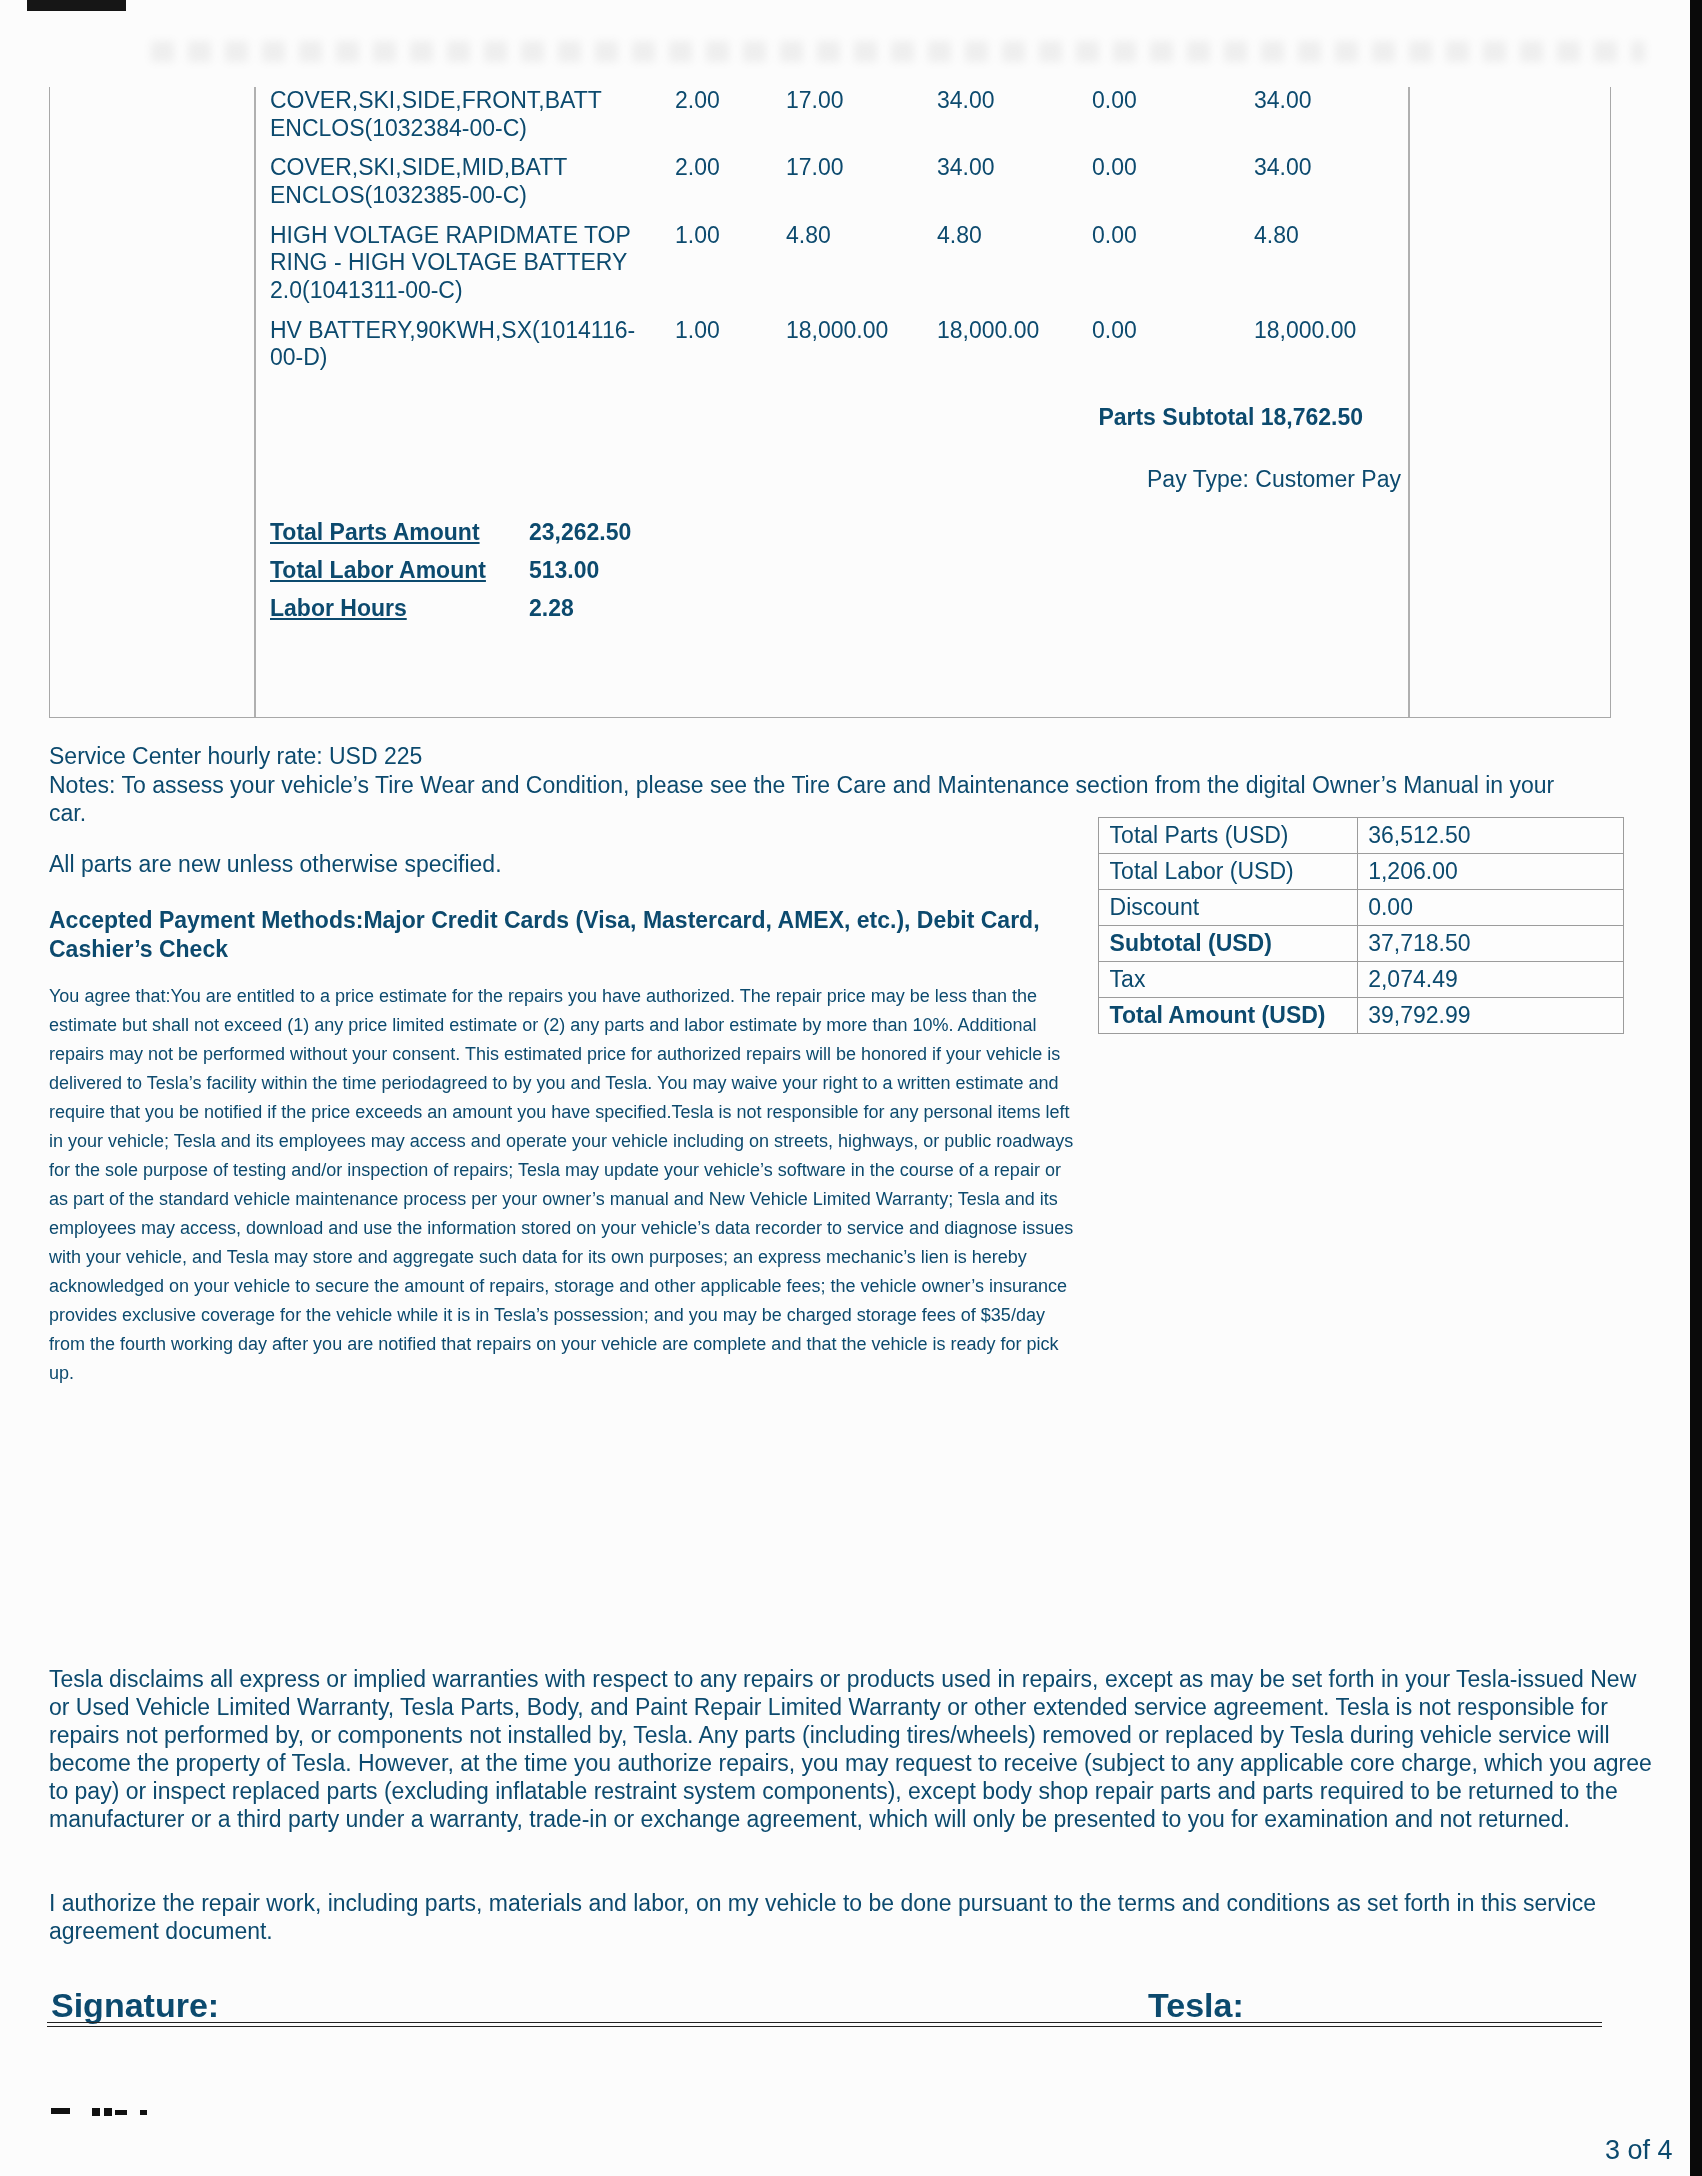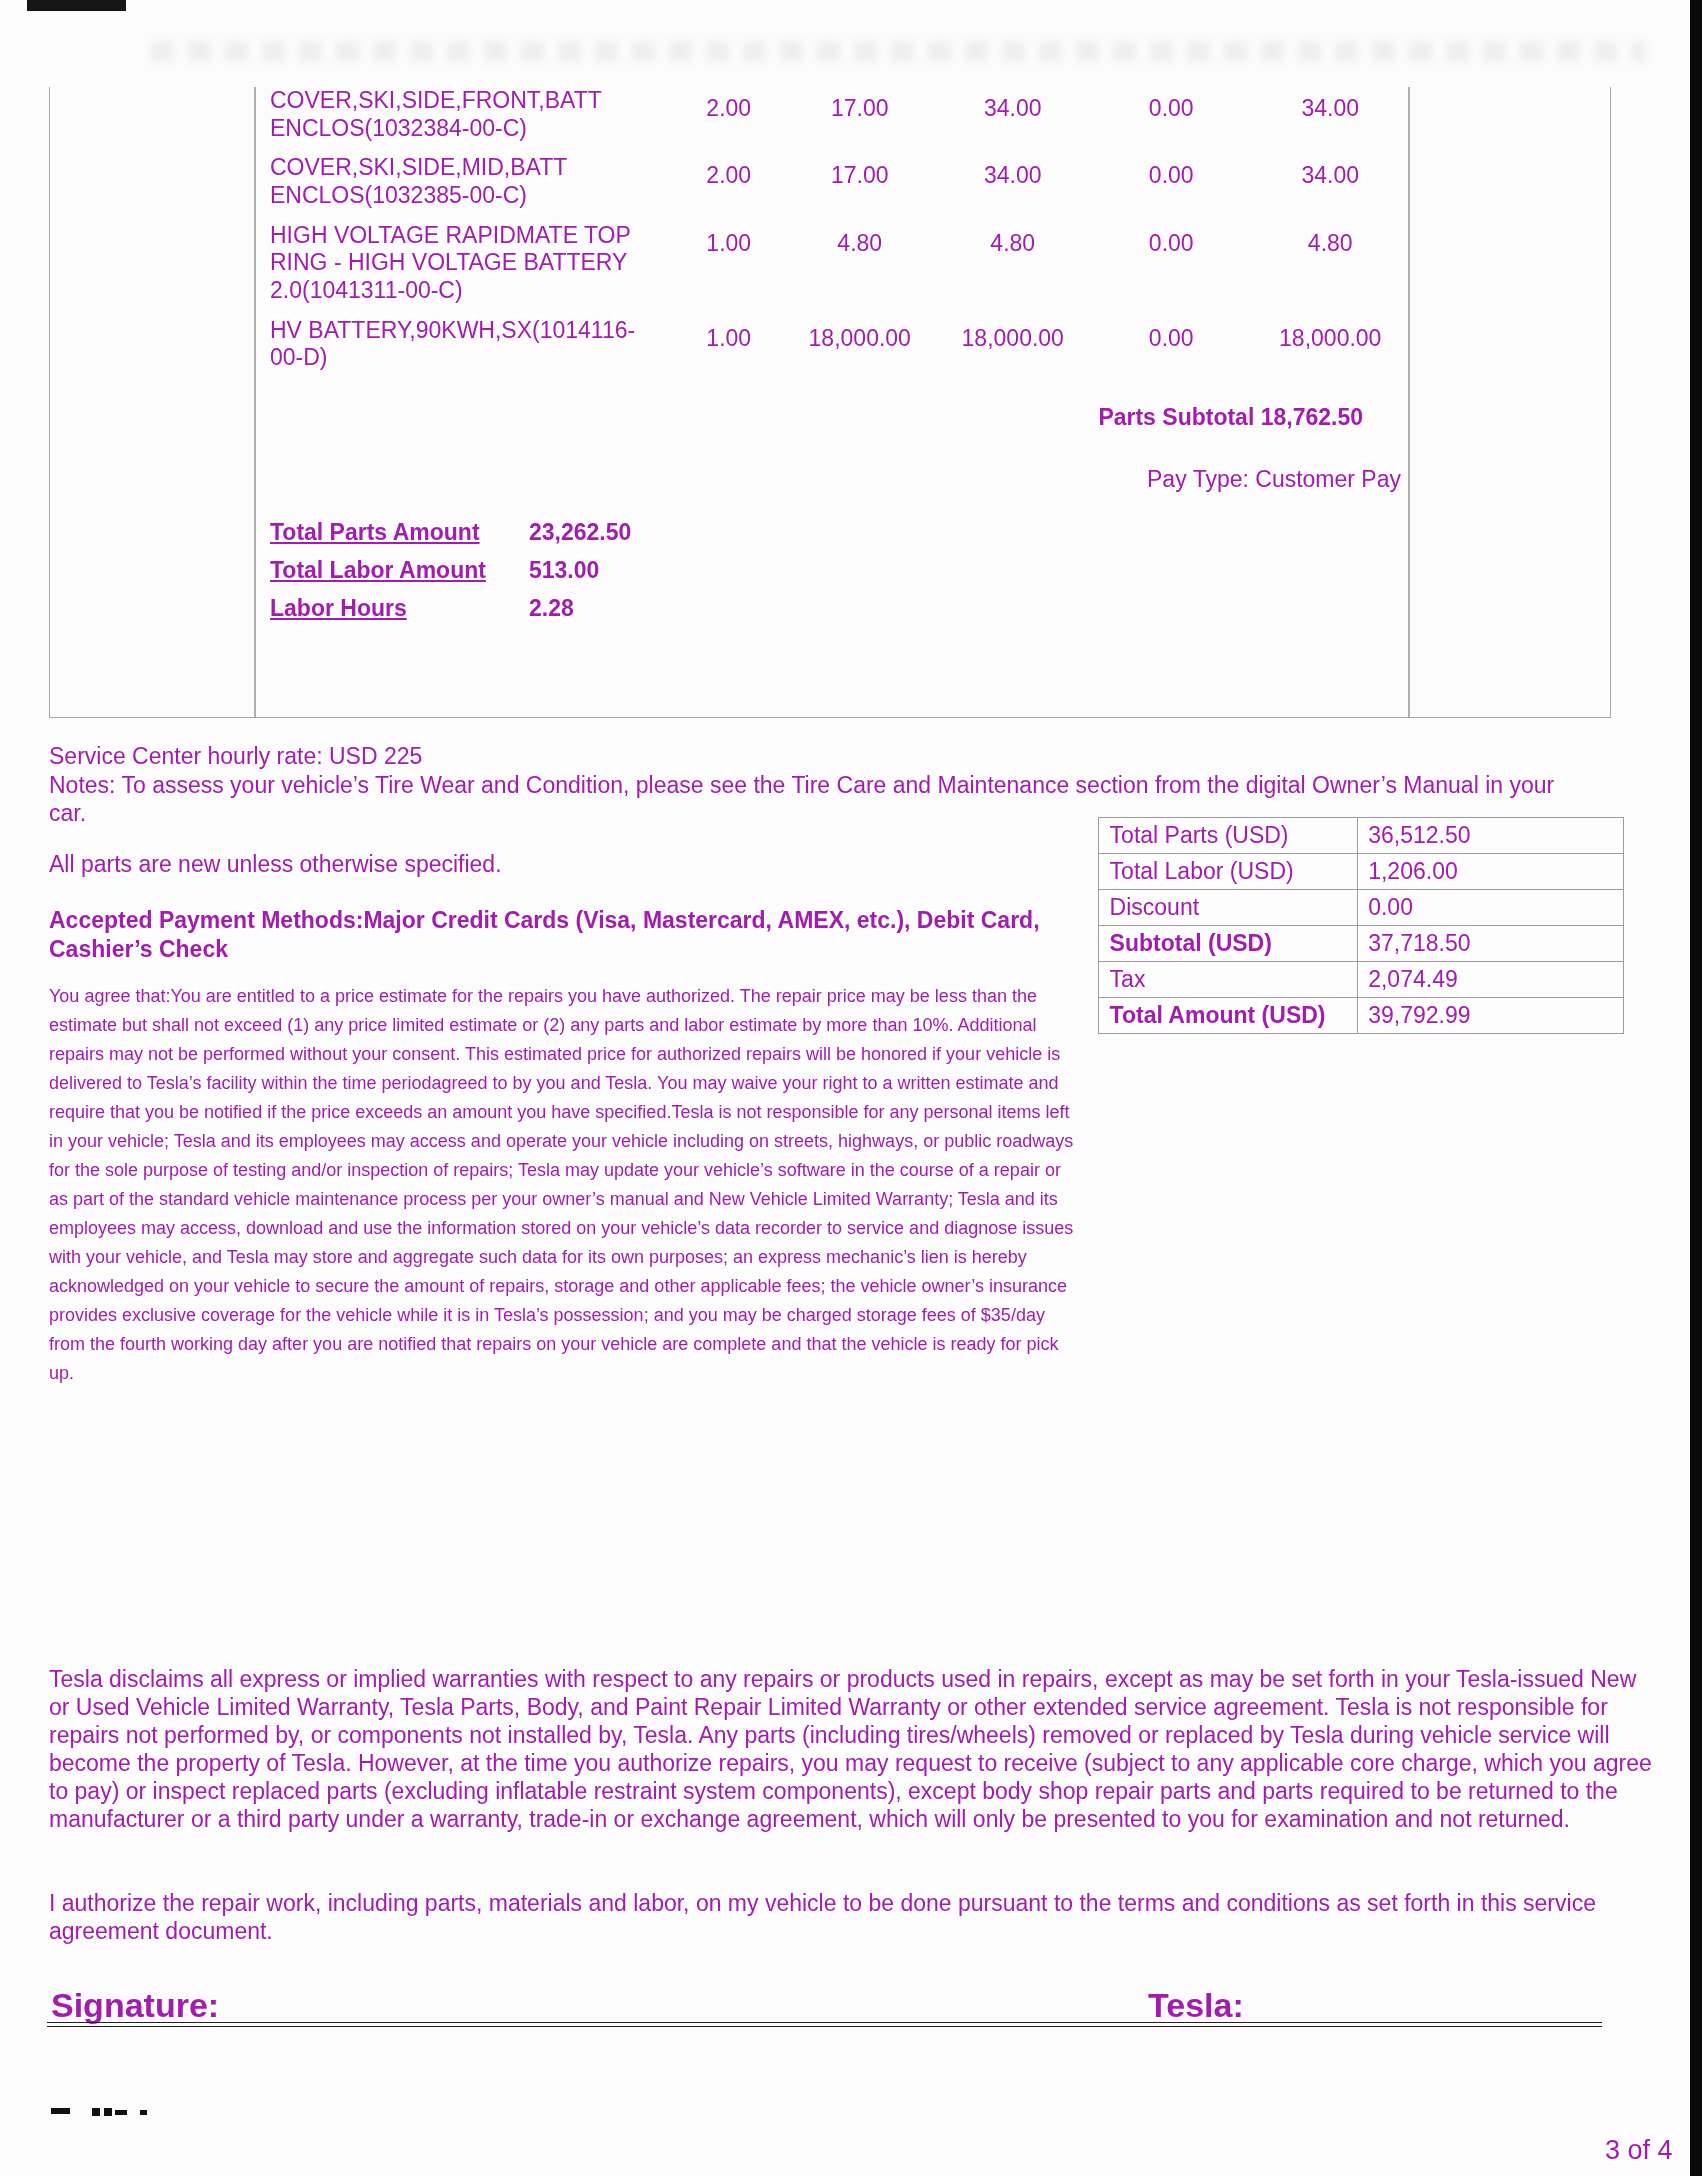--- a/index.html
+++ b/index.html
@@ -2,21 +2,21 @@
 <html style="font-size:14px"><head>
 <meta charset="utf-8">
 <style>
   html,body{margin:0;padding:0;background:#e8e8e8;}
   .page{
     position:relative;
     width:1702px;height:2177px;
     background:#fcfcfc;
     overflow:hidden;
     font-family:"Liberation Sans","DejaVu Sans",sans-serif;
-    color:#a21caf;
+    color:#0c4a6e;
   }
   
   .top-left-bar{position:absolute;left:26.6px;top:0;width:99px;height:10.6px;background:#161616;}
   .right-strip{position:absolute;left:1690px;top:0;width:12.4px;height:2177px;background:#0a0a0a;}
   .ghost-header{
     position:absolute;left:151px;top:41px;width:1494px;height:21px;
     background:repeating-linear-gradient(90deg, rgba(110,110,110,.6) 0 23px, transparent 23px 37px);
     filter:blur(4.4px);opacity:.16;
   }
 
@@ -31,21 +31,21 @@
   .vline.v1{left:204px;}
   .vline.v2{left:1358px;}
   .part-row{
     display:grid;
     grid-template-columns:419px 111px 151px 155px 162px 156px;
     margin-left:206px;
     margin-bottom:12.4px;
   }
   .part-row:first-of-type{margin-top:14px;}
   .part-desc{padding-left:14px;padding-right:35px;}
-  .num{text-align:center;padding-right:3.5px;white-space:nowrap;margin-top:8px;}
+  .num{text-align:left;padding-right:3.5px;white-space:nowrap;}
   .subtotal-line{margin-top:32px;text-align:right;padding-right:247px;font-weight:bold;}
   .paytype-line{margin-top:35px;text-align:right;padding-right:209px;}
   .totals-block{margin-top:25px;margin-left:220px;font-weight:bold;}
   .totals-row{display:flex;margin-bottom:10.6px;}
   .totals-label{width:259px;text-decoration:underline;}
 
   
   .hourly-rate{position:absolute;left:49px;top:743px;font-size:23px;}
   .notes{position:absolute;left:49px;top:772px;width:1543px;font-size:23px;line-height:27.5px;}
   .all-parts-note{position:absolute;left:49px;top:851px;font-size:23px;}

